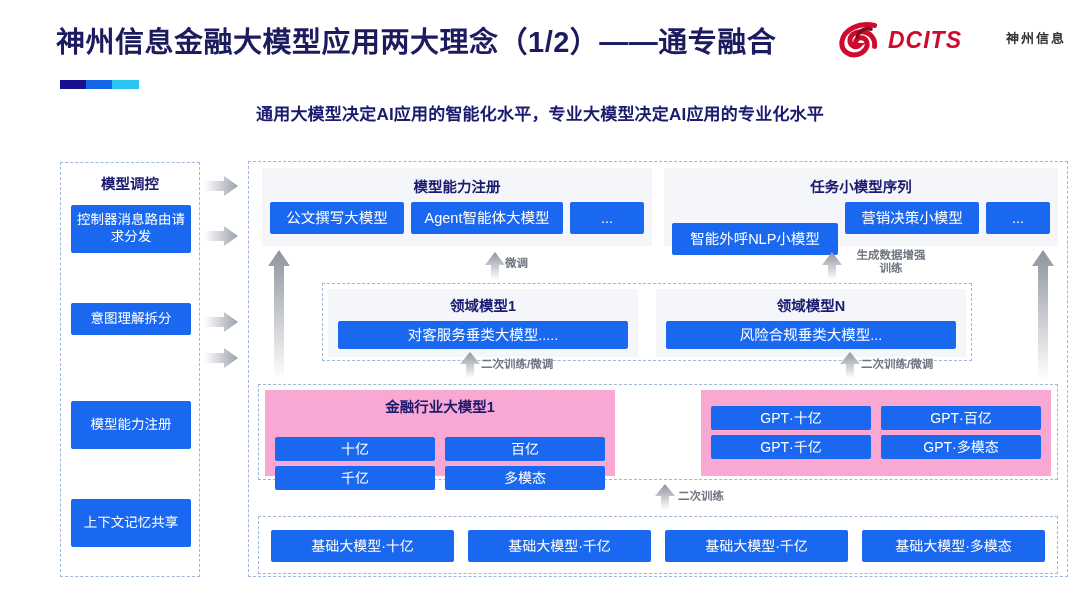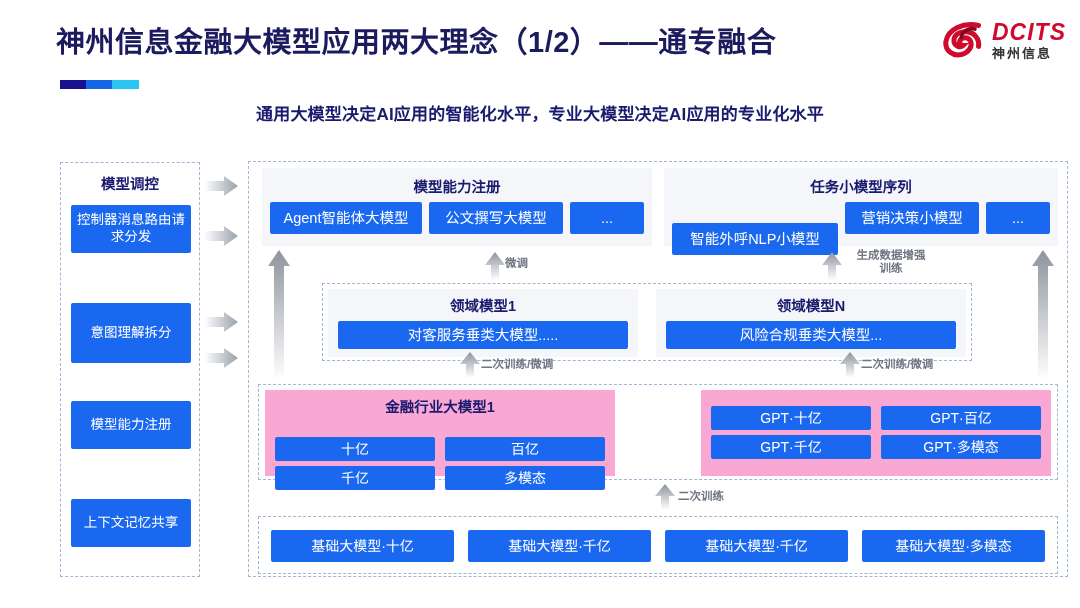--- a/index.html
+++ b/index.html
@@ -26,21 +26,21 @@
 
   .subtitle {
     position: absolute; left: 0; right: 0; top: 100px;
     text-align: center; font-size: 17px; font-weight: 700;
     color: #1b1b6e; letter-spacing: .2px;
   }
 
   
   .logo { position: absolute; right: 14px; top: 20px; display: flex; align-items: center; gap: 6px; }
   .logo-mark { width: 44px; height: 40px; }
-  .logo-txt { display: flex; flex-direction: column; line-height: 1; }
+  .logo-txt { display: flex; flex-direction: row; line-height: 1; gap: 44px; }
   .logo-en { font-size: 23px; font-weight: 700; color: #cf0a2c; letter-spacing: 1px; font-style: italic; }
   .logo-cn { font-size: 13px; font-weight: 700; color: #333; letter-spacing: 2px; margin-top: 3px; }
 
   
   .bbox {
     background: #1a68f0; color: #fff; display: flex;
     align-items: center; justify-content: center;
     font-size: 14.5px; border-radius: 2px; text-align: center;
     line-height: 1.15; padding: 2px 4px;
   }
@@ -119,21 +119,21 @@
     </svg>
     <div class="logo-txt">
       <span class="logo-en">DCITS</span>
       <span class="logo-cn">神州信息</span>
     </div>
   </div>
 
   <div class="ctrl dashed">
     <div class="ctrl-title">模型调控</div>
     <div class="ctrl-item" style="top:42px;height:48px;">控制器消息路由请求分发</div>
-    <div class="ctrl-item" style="top:140px;height:60px;">意图理解拆分</div>
+    <div class="ctrl-item" style="top:140px;height:32px;">意图理解拆分</div>
     <div class="ctrl-item" style="top:238px;height:48px;">模型能力注册</div>
     <div class="ctrl-item" style="top:336px;height:48px;">上下文记忆共享</div>
   </div>
 
   <svg class="rarrow" style="left:204px;top:176px;" viewBox="0 0 34 20">
       <defs>
         <linearGradient id="ga" x1="0" x2="1">
           <stop offset="0" stop-color="#ffffff"></stop>
           <stop offset="1" stop-color="#9aa1ab"></stop>
         </linearGradient>
@@ -148,22 +148,22 @@
     </svg>
   <svg class="rarrow" style="left:204px;top:348px;" viewBox="0 0 34 20">
       <path d="M0 5 H20 V0 L34 10 L20 20 V15 H0 Z" fill="url(#ga)"></path>
     </svg>
 
   <div class="main-dash dashed"></div>
 
   <div class="seq grp" style="left:262px;top:168px;width:390px;height:78px;">
     <div class="grp-title">模型能力注册</div>
     <div class="seq-row" style="width:100%;">
+      <div class="bbox" style="flex:0 0 134px;height:32px;">公文撰写大模型</div>
       <div class="bbox" style="flex:0 0 152px;height:32px;">Agent智能体大模型</div>
-      <div class="bbox" style="flex:0 0 134px;height:32px;">公文撰写大模型</div>
       <div class="bbox" style="flex:1;height:32px;">...</div>
     </div>
   </div>
 
   <div class="seq grp" style="left:664px;top:168px;width:394px;height:78px;">
     <div class="grp-title">任务小模型序列</div>
     <div class="seq-row" style="width:100%;">
       <div class="bbox" style="flex:0 0 166px;height:32px;margin-top:21px;">智能外呼NLP小模型</div>
       <div class="bbox" style="flex:0 0 134px;height:32px;">营销决策小模型</div>
       <div class="bbox" style="flex:1;height:32px;">...</div>

